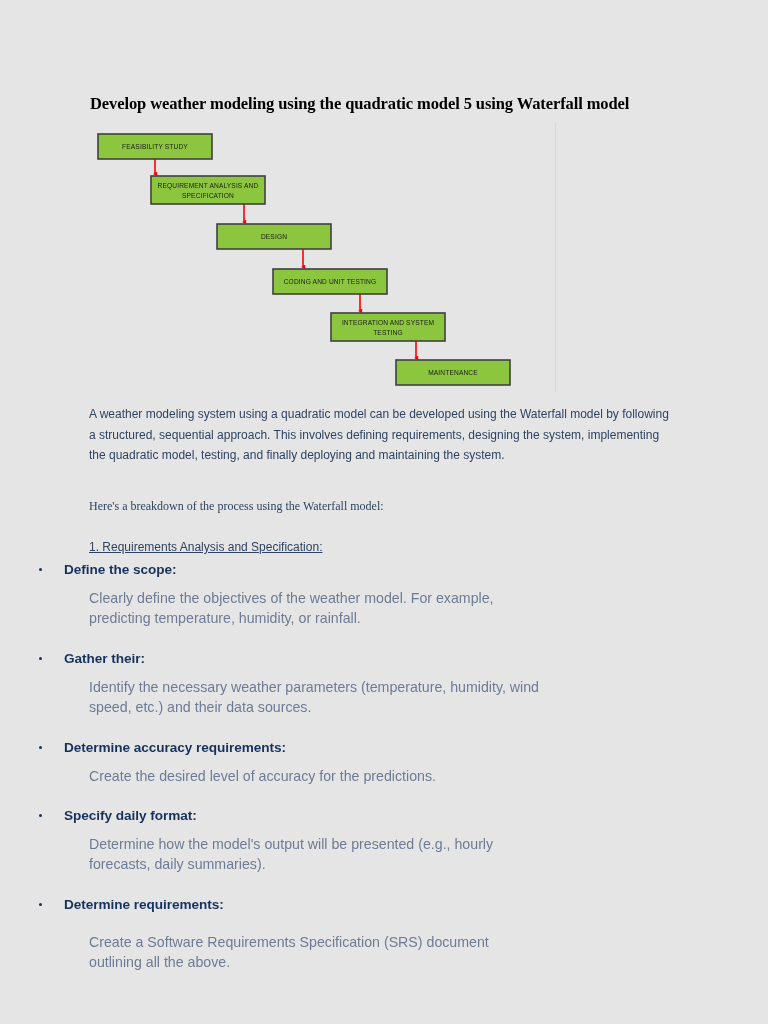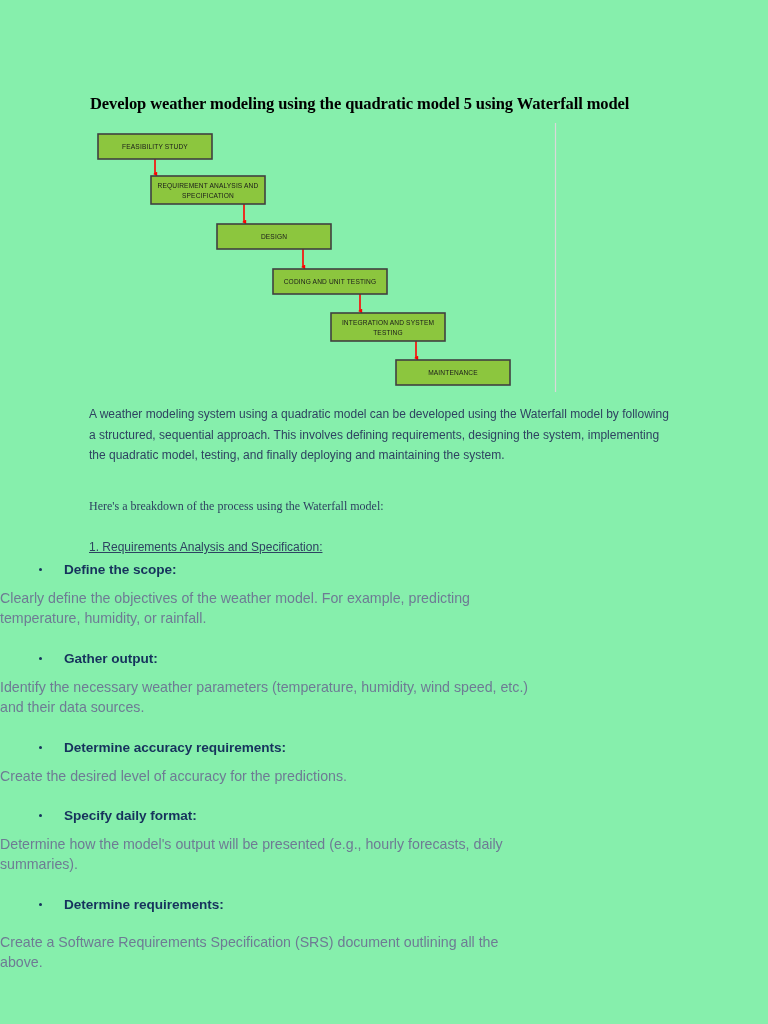--- a/index.html
+++ b/index.html
@@ -13,21 +13,21 @@
     height: 1024px;
     position: relative;
     overflow: hidden;
     font-family: "Liberation Sans", sans-serif;
     -webkit-font-smoothing: antialiased;
   }
 
   .page {
     position: absolute;
     inset: 0;
-    background: #86efac;
+    background: #e5e5e5;
   }
 
   
   .doc-title {
     position: absolute;
     left: 90px;
     top: 93px;
     width: 600px;
     font-family: "Liberation Serif", serif;
     font-weight: bold;
@@ -95,20 +95,21 @@
   .bullet-dot {
     position: absolute;
     left: 39px;
     top: 8px;
     width: 3.2px;
     height: 3.2px;
     border-radius: 50%;
     background: #16325c;
   }
   .bullet-desc {
+    padding-left: 89px;
     padding-right: 90px;
     font-size: 14.2px;
     line-height: 20.4px;
     color: #6e7b94;
   }
   .sp-a { margin-top: 9px; }
   .sp-b { margin-top: 20px; }
   .sp-tight { margin-top: 18px; }
 </style>
 </head>
@@ -185,21 +186,21 @@
       <div class="bullet-head">
         <span class="bullet-dot"></span>
         <span>Define the scope:</span>
       </div>
       <div class="bullet-desc sp-a">Clearly define the objectives of the weather model. For example, predicting temperature, humidity, or rainfall.</div>
     </div>
 
     <div class="bullet-item">
       <div class="bullet-head sp-b">
         <span class="bullet-dot"></span>
-        <span>Gather output:</span>
+        <span>Gather their:</span>
       </div>
       <div class="bullet-desc sp-a">Identify the necessary weather parameters (temperature, humidity, wind speed, etc.) and their data sources.</div>
     </div>
 
     <div class="bullet-item">
       <div class="bullet-head sp-b">
         <span class="bullet-dot"></span>
         <span>Determine accuracy requirements:</span>
       </div>
       <div class="bullet-desc sp-a">Create the desired level of accuracy for the predictions.</div>

